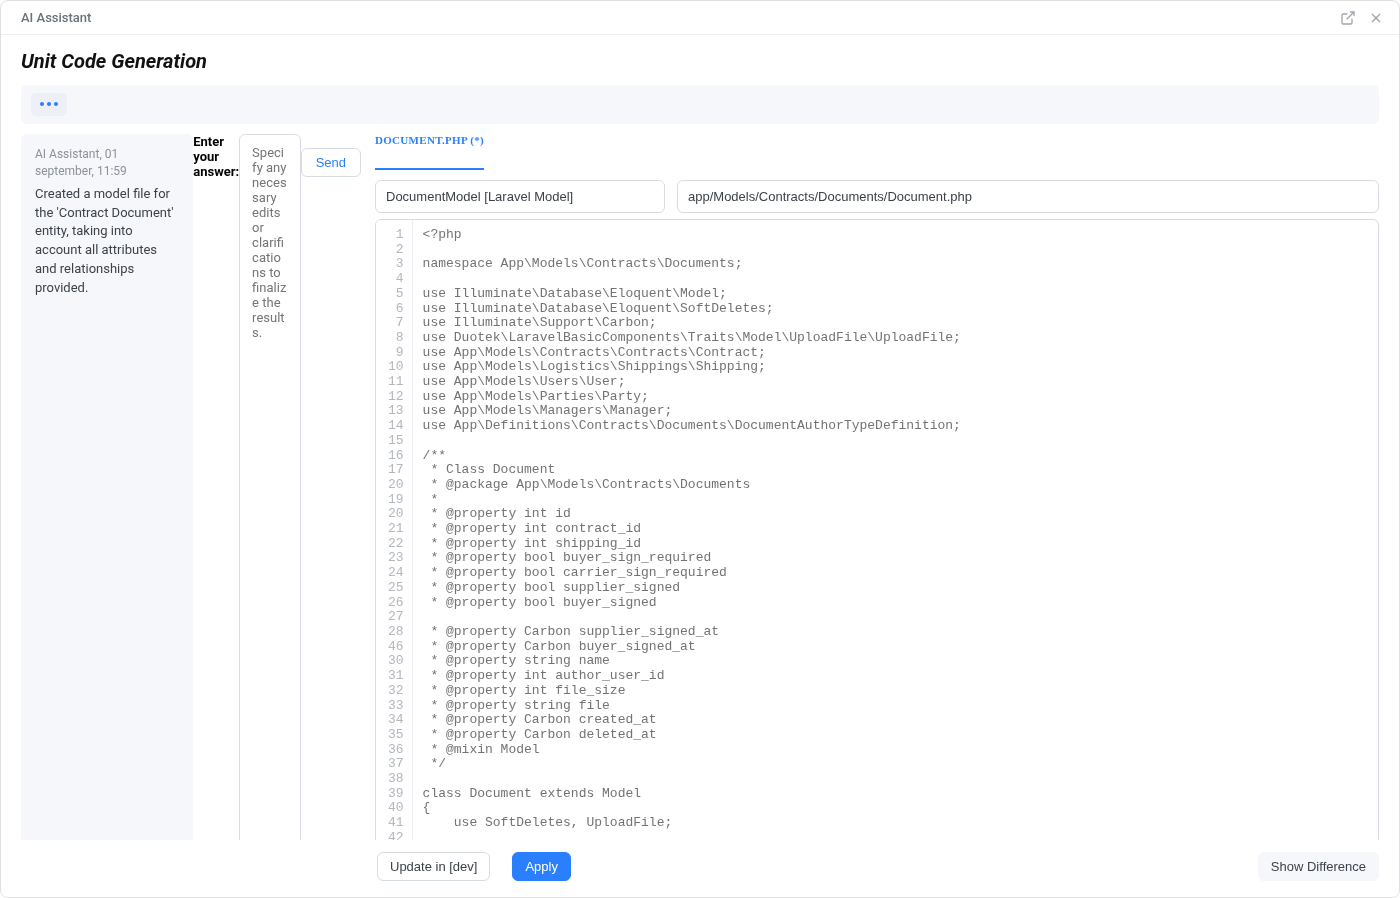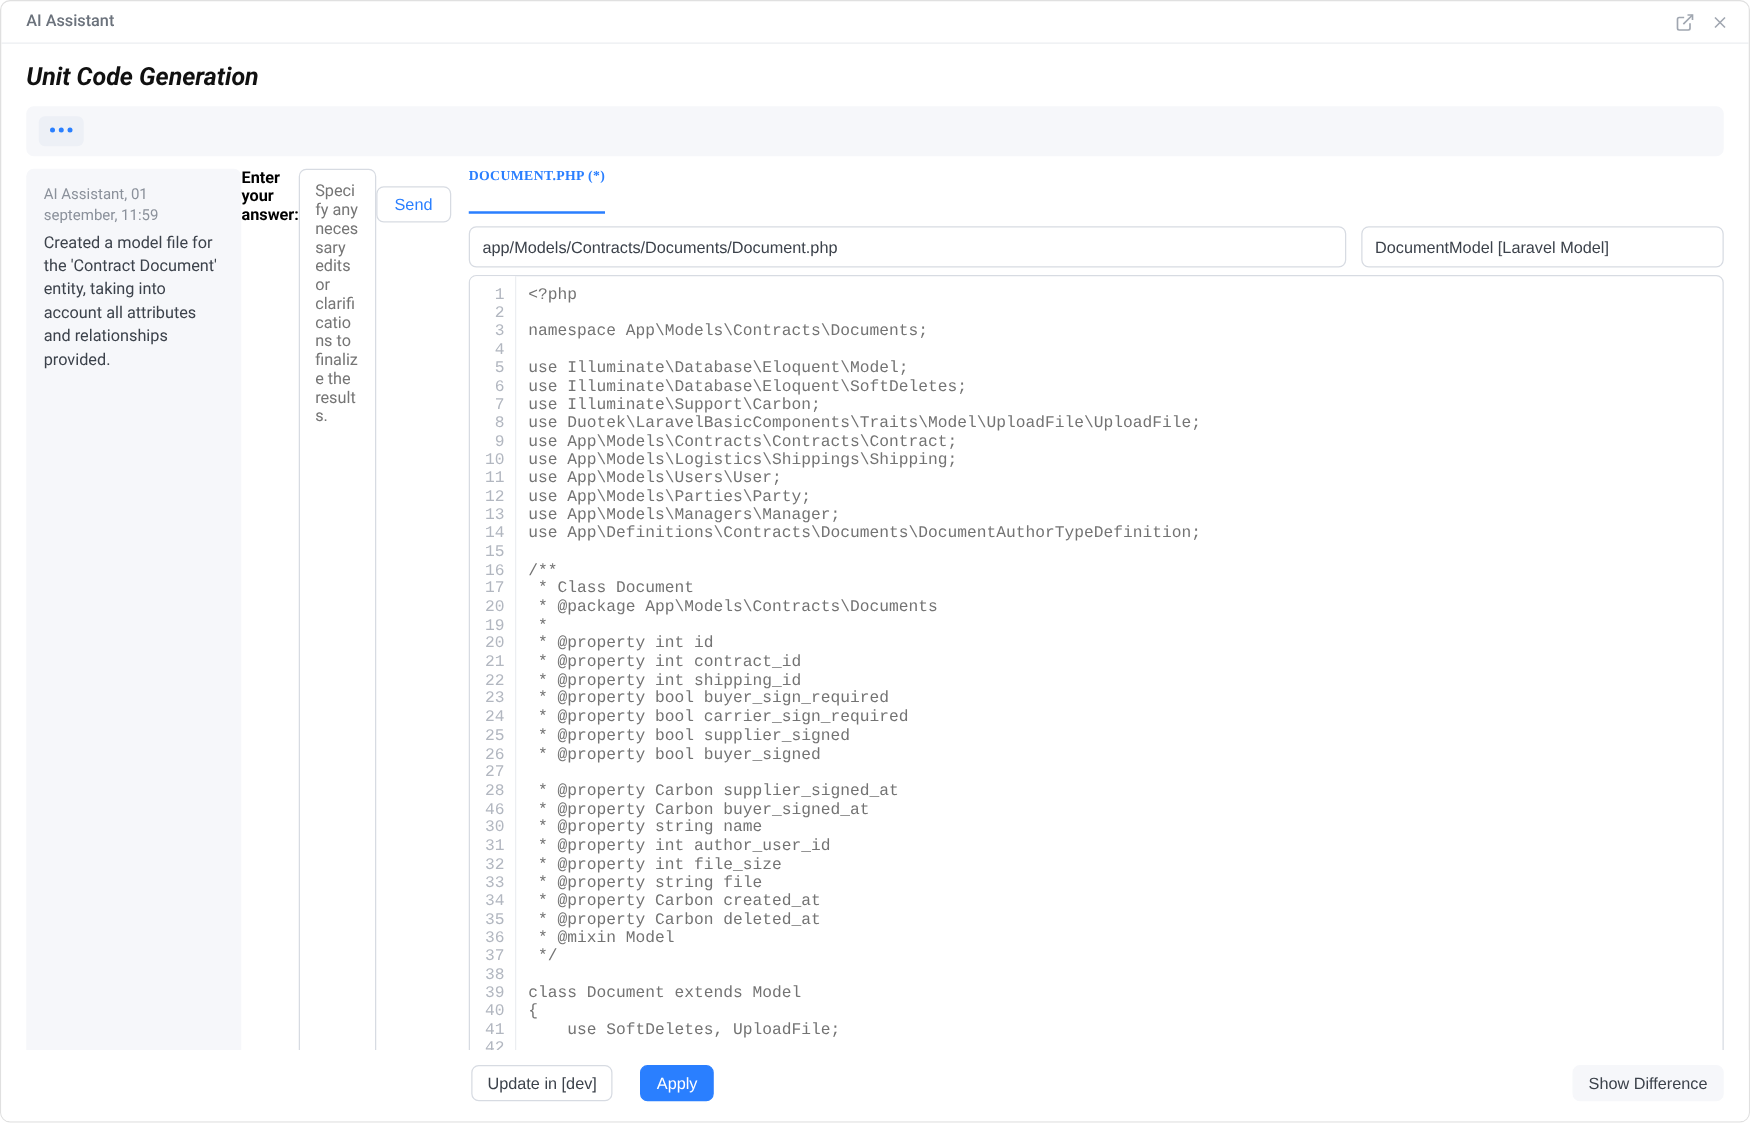--- a/index.html
+++ b/index.html
@@ -283,22 +283,22 @@
     <div class="answer-label">Enter your answer:</div>
     <textarea class="answer-box" placeholder="Specify any necessary edits or clarifications to finalize the results." style=""></textarea>
     <button class="send-btn">Send</button>
   </div>
 
   <div class="right">
     <div class="file-tabs">
       <div class="file-tab">DOCUMENT.PHP (*)</div>
     </div>
     <div class="inputs-row">
+      <input type="text" class="text-input small" value="DocumentModel [Laravel Model]" style="">
       <input type="text" class="text-input large" value="app/Models/Contracts/Documents/Document.php" style="">
-      <input type="text" class="text-input small" value="DocumentModel [Laravel Model]" style="">
     </div>
     <div class="code-wrap">
       <div class="code-scroll">
         <div class="code-table">
           <div class="gutter" id="gutter">
               <div>1</div>
               <div>2</div>
               <div>3</div>
               <div>4</div>
               <div>5</div>

